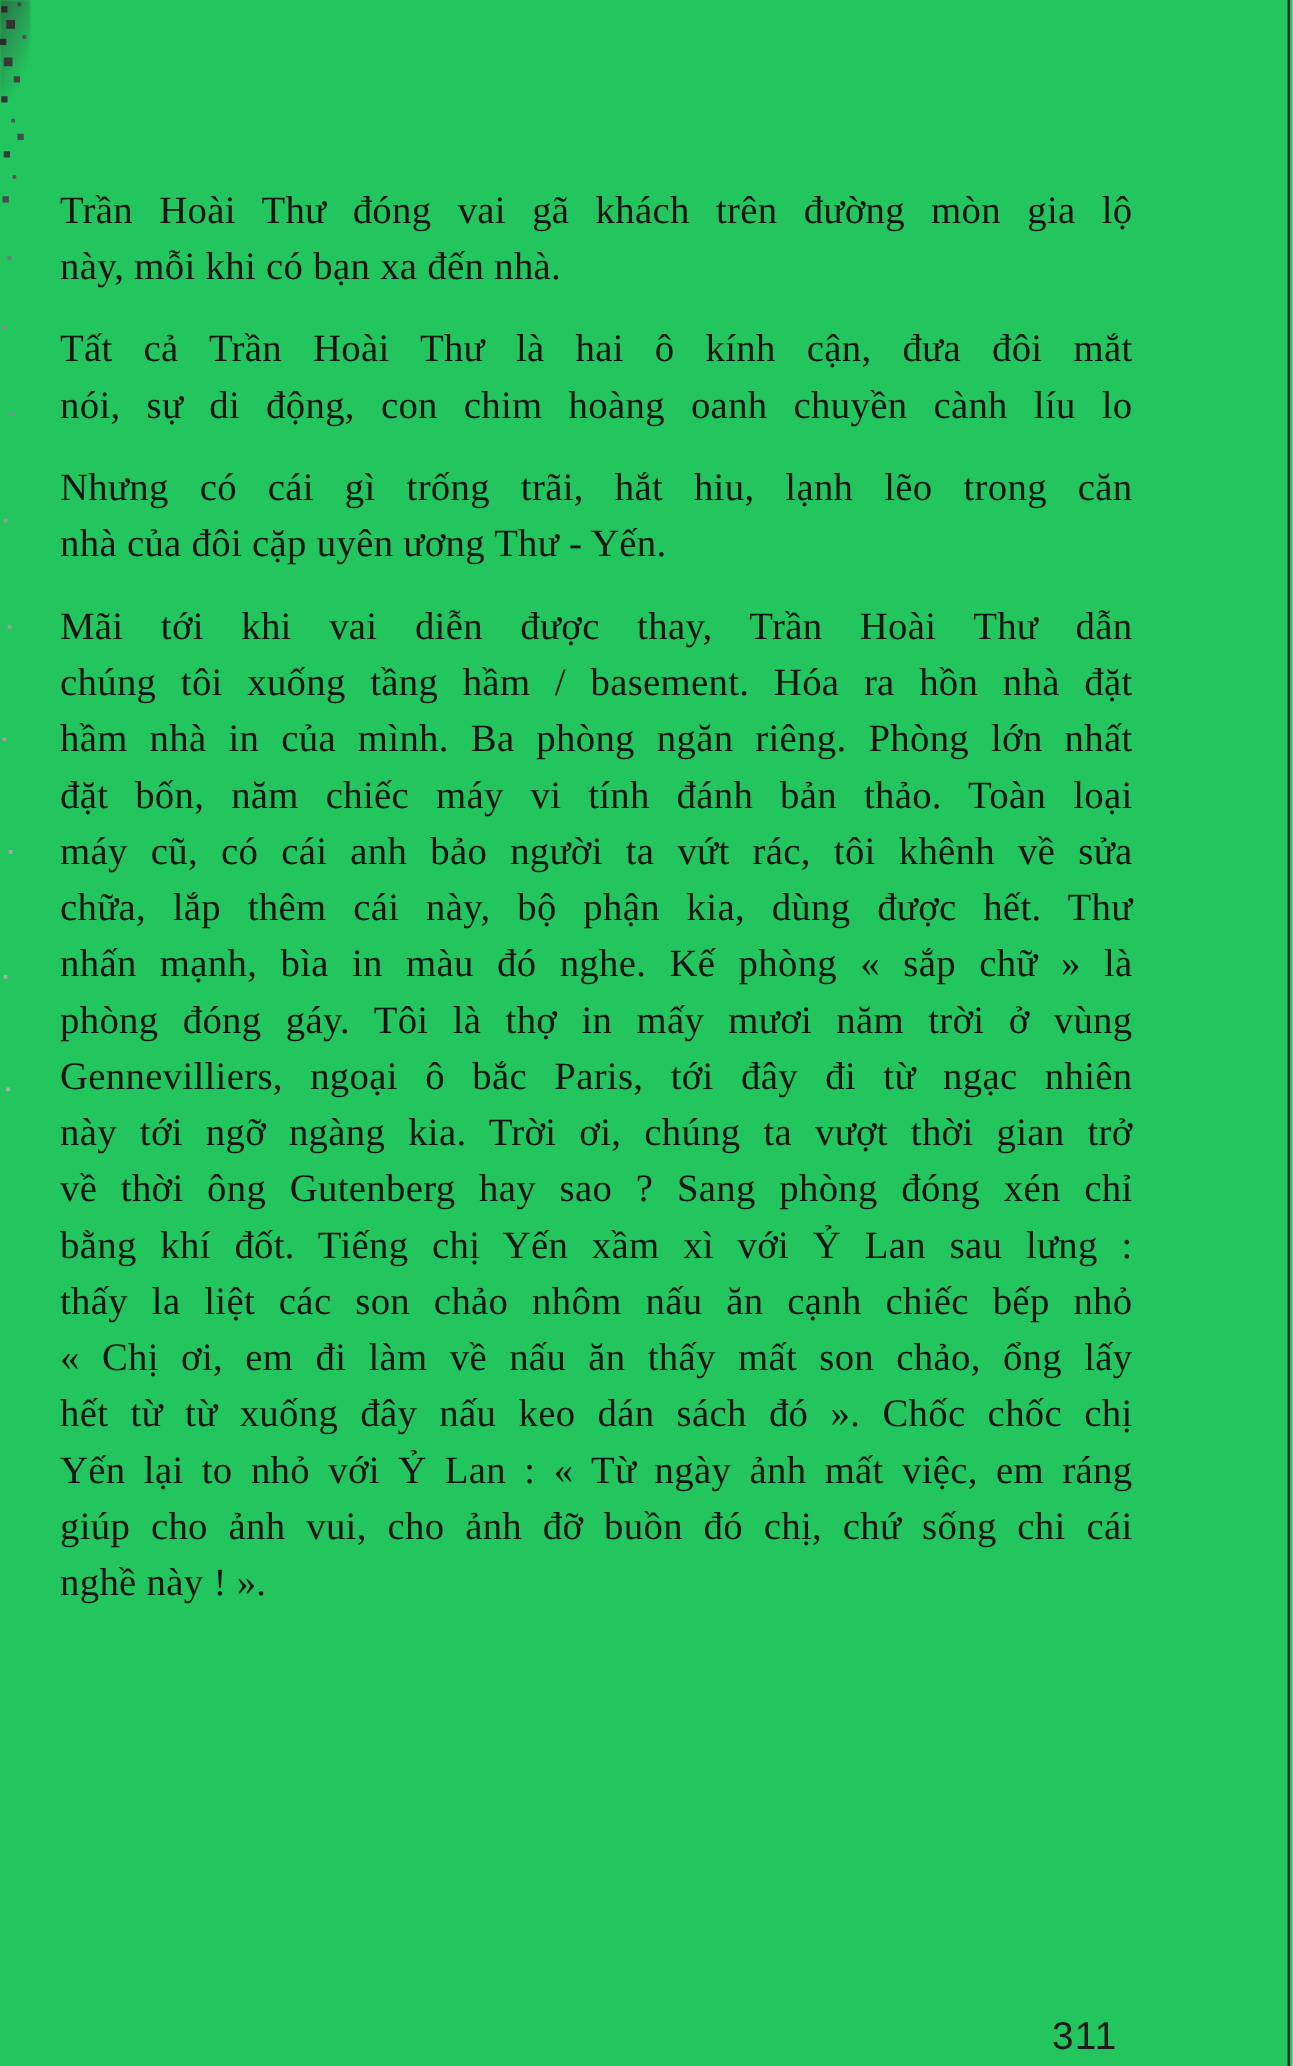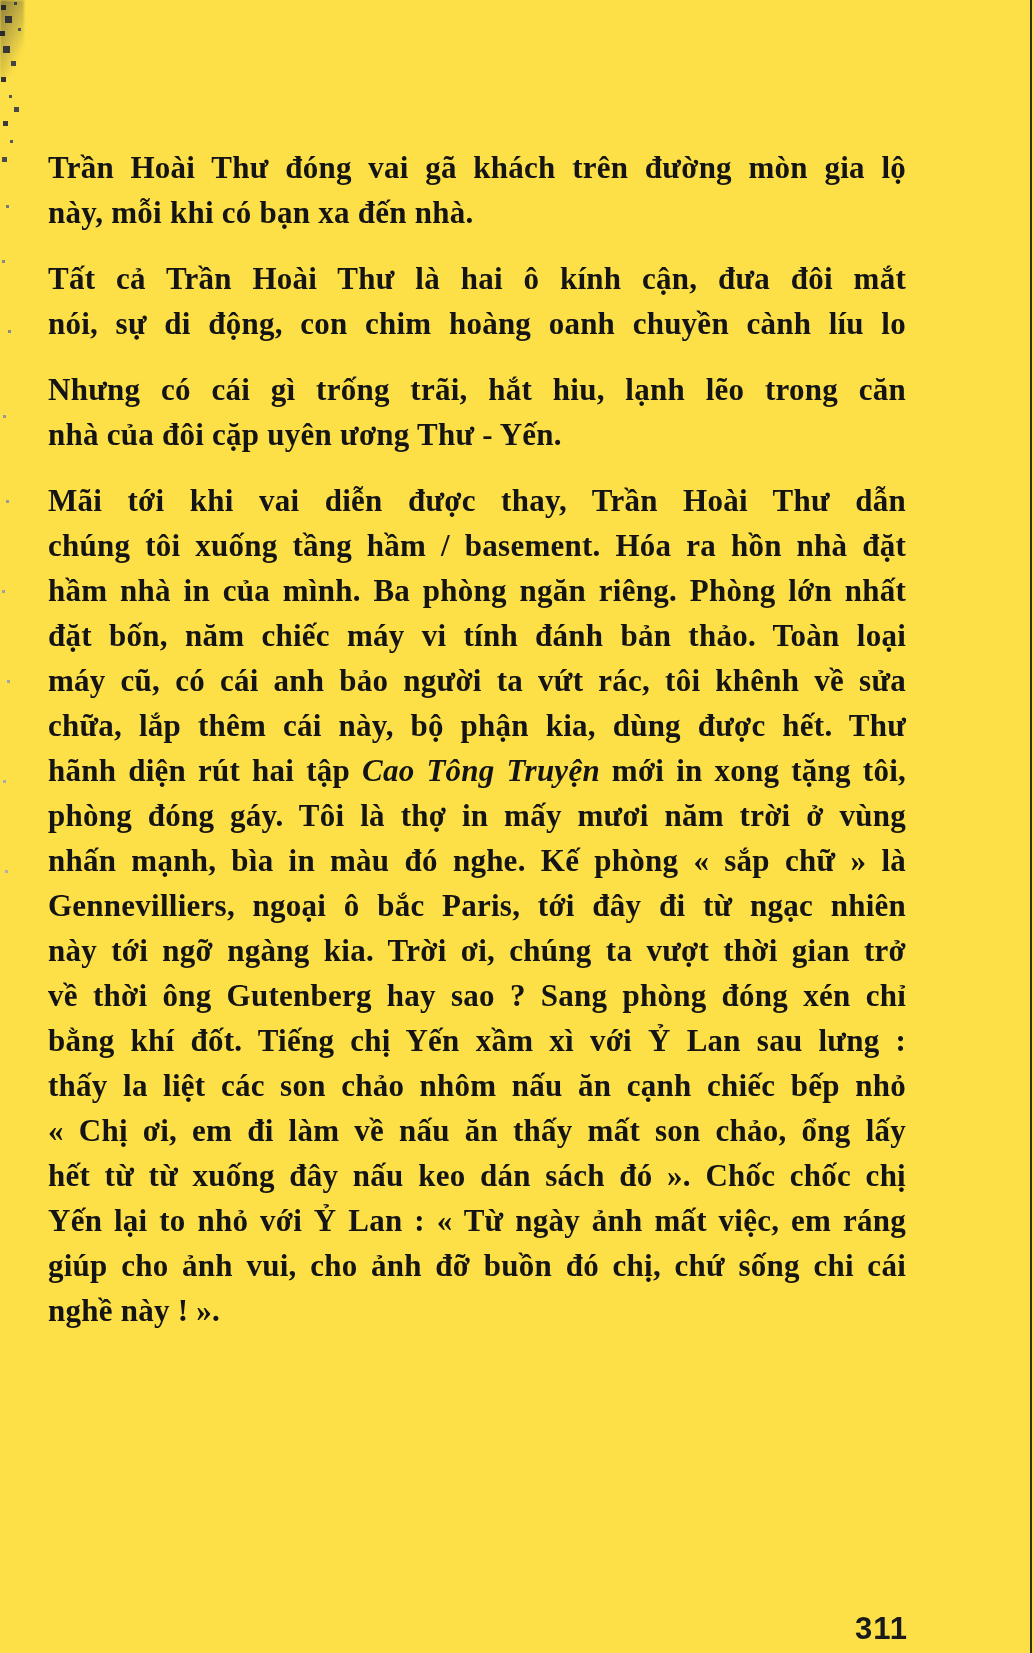--- a/index.html
+++ b/index.html
@@ -4,21 +4,21 @@
 <style>
   * { margin:0; padding:0; box-sizing:border-box; }
   html, body { width:1034px; height:1653px; }
   body {
     position:relative;
     background:#fcfcfa;
     color:#141414;
     font-family:"Liberation Serif","DejaVu Serif",serif;
     overflow:hidden;
   }
-  .page { position:absolute; inset:0; background:#fde047;font-weight:bold; }
+  .page { position:absolute; inset:0; background:#22c55e; }
 
   
   .textblock {
     position:absolute;
     left:48px; top:124px;
     width:858px;
   }
   .para { margin:0 0 21px 0; }
   .para:last-child { margin-bottom:0; }
   .line {
@@ -29,21 +29,21 @@
     text-align-last:justify;
     white-space:normal;
   }
   .line.last { text-align:center; text-align-last:left; }
   .italic { font-style:italic; }
 
   
   .page-number {
     position:absolute;
     top:1611px;
-    right:126px;
+    right:140px;
     font-size:31px;
     letter-spacing:1px;
     font-family:"Liberation Sans","DejaVu Sans",sans-serif;
     color:#1a1a1a;
   }
 
   
   .edge-line {
     position:absolute;
     left:1030px; top:0;
@@ -117,23 +117,22 @@
     <p></p>
 
     <p class="para indent">
       </p>
       <div class="line">Mãi tới khi vai diễn được thay, Trần Hoài Thư dẫn</div>
       <div class="line">chúng tôi xuống tầng hầm / basement. Hóa ra hồn nhà đặt</div>
       <div class="line">hầm nhà in của mình. Ba phòng ngăn riêng. Phòng lớn nhất</div>
       <div class="line">đặt bốn, năm chiếc máy vi tính đánh bản thảo. Toàn loại</div>
       <div class="line">máy cũ, có cái anh bảo người ta vứt rác, tôi khênh về sửa</div>
       <div class="line">chữa, lắp thêm cái này, bộ phận kia, dùng được hết. Thư</div>
-      <div class="line"><span>hãnh diện rút hai tập </span><span class="italic">Cao Tông Truyện</span><span> mới in xong tặng tôi,</span></div>
+      <div class="line">nhấn mạnh, bìa in màu đó nghe. Kế phòng « sắp chữ » là</div>
       <div class="line">phòng đóng gáy. Tôi là thợ in mấy mươi năm trời ở vùng</div>
-      <div class="line">nhấn mạnh, bìa in màu đó nghe. Kế phòng « sắp chữ » là</div>
       <div class="line">Gennevilliers, ngoại ô bắc Paris, tới đây đi từ ngạc nhiên</div>
       <div class="line">này tới ngỡ ngàng kia. Trời ơi, chúng ta vượt thời gian trở</div>
       <div class="line">về thời ông Gutenberg hay sao ? Sang phòng đóng xén chỉ</div>
       <div class="line">bằng khí đốt. Tiếng chị Yến xầm xì với Ỷ Lan sau lưng :</div>
       <div class="line">thấy la liệt các son chảo nhôm nấu ăn cạnh chiếc bếp nhỏ</div>
       <div class="line">« Chị ơi, em đi làm về nấu ăn thấy mất son chảo, ổng lấy</div>
       <div class="line">hết từ từ xuống đây nấu keo dán sách đó ». Chốc chốc chị</div>
       <div class="line">Yến lại to nhỏ với Ỷ Lan : « Từ ngày ảnh mất việc, em ráng</div>
       <div class="line">giúp cho ảnh vui, cho ảnh đỡ buồn đó chị, chứ sống chi cái</div>
       <div class="line last">nghề này ! ».</div>

